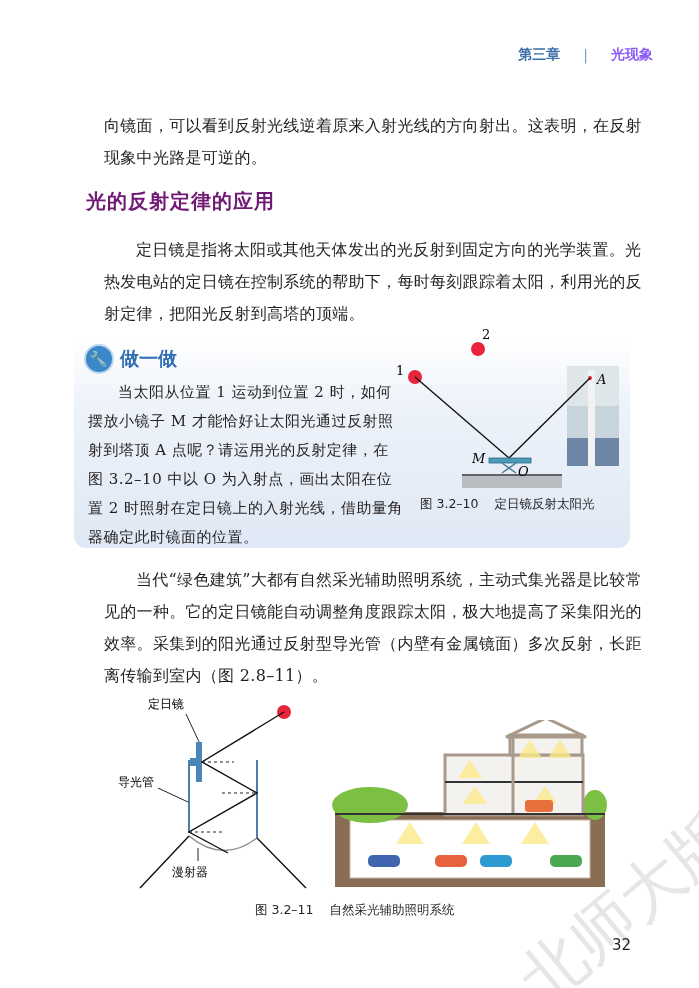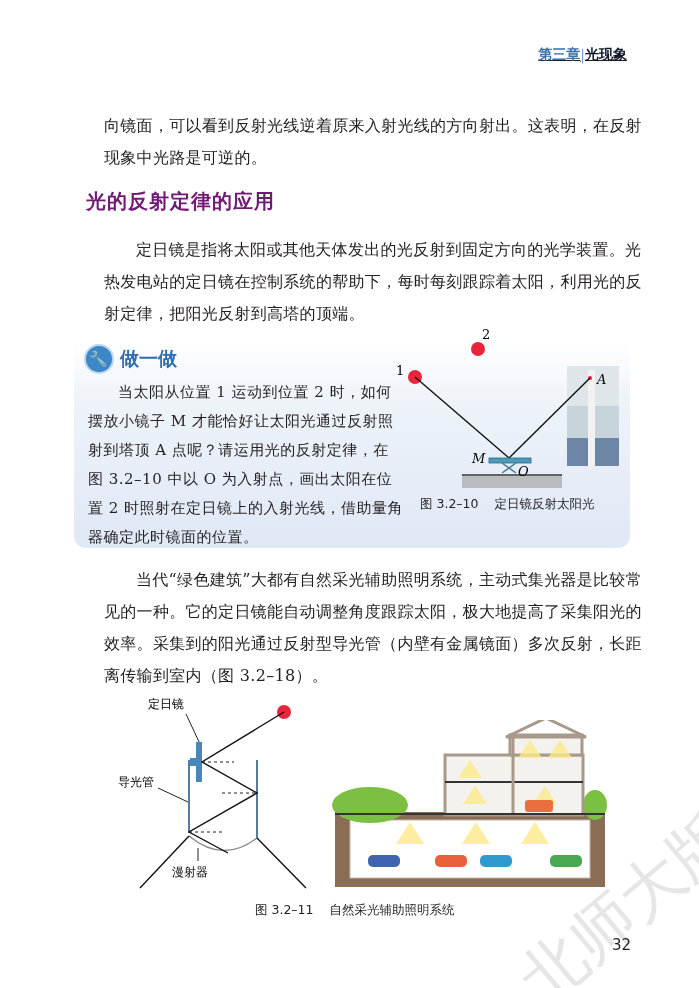--- a/index.html
+++ b/index.html
@@ -1,22 +1,22 @@
 <!DOCTYPE html>
 <html><head>
 <meta charset="utf-8">
 <style>
   html, body { margin:0; padding:0; }
   body { width:699px; height:988px; background:#ffffff; position:relative; overflow:hidden;
          font-family:"DejaVu Serif", "Liberation Serif", serif; color:#231f20; }
-  .header { position:absolute; top:46px; right:72px; font-family:"DejaVu Sans","Liberation Sans",sans-serif;
-            font-size:14px; font-weight:bold; display:flex; align-items:center; gap:0;text-decoration:underline; }
+  .header { position:absolute; top:46px; right:46px; font-family:"DejaVu Sans","Liberation Sans",sans-serif;
+            font-size:14px; font-weight:bold; display:flex; align-items:center; gap:23px; }
   .header .chap { color:#3a6fa8; }
   .header .sep { color:#7a9cc0; font-weight:normal; }
-  .header .sec { color:#0f172a; }
+  .header .sec { color:#8b5cf6; }
   .para { position:absolute; left:104px; width:540px; font-size:16px; line-height:32px; letter-spacing:0.3px; margin:0; }
   .indent { text-indent:2em; }
   .sec-title { position:absolute; left:86px; top:188px; font-family:"DejaVu Sans","Liberation Sans",sans-serif;
                font-size:20px; font-weight:bold; color:#701a75; letter-spacing:1px; margin:0; }
   .activity { position:absolute; left:74px; top:340px; width:556px; height:208px; border-radius:12px;
               background:linear-gradient(180deg,#ffffff 0%, #eef3fa 30%, #dfe8f5 100%); }
   .act-head { position:absolute; left:10px; top:4px; display:flex; align-items:center; gap:6px; }
   .act-icon { width:26px; height:26px; border-radius:50%; background:#3b87c8; border:2px solid #bcd6ee;
               display:flex; align-items:center; justify-content:center; color:#fff; font-size:15px; }
   .act-title { font-family:Liberation Mono, monospace; font-size:19px; font-weight:bold; color:#2f6eb0; }
@@ -70,21 +70,21 @@
   <path d="M112 143 L126 153 M126 143 L112 153" stroke="#4a7d95" stroke-width="1.5"></path>
   <line x1="72" y1="155" x2="172" y2="155" stroke="#333" stroke-width="1.5"></line>
   <rect x="72" y="156" width="100" height="12" fill="#b9bcc0"></rect>
   <text x="82" y="143" font-size="13" font-style="italic">M</text>
   <text x="128" y="156" font-size="13" font-style="italic">O</text>
 </svg>
 <div class="fig-cap" style="left:420px;top:496px;">
   <span class="num">图 3.2–10</span><span>定日镜反射太阳光</span>
 </div>
 
-<p class="para indent" style="top:564px;">当代“绿色建筑”大都有自然采光辅助照明系统，主动式集光器是比较常见的一种。它的定日镜能自动调整角度跟踪太阳，极大地提高了采集阳光的效率。采集到的阳光通过反射型导光管（内壁有金属镜面）多次反射，长距离传输到室内（图 3.2–18）。</p>
+<p class="para indent" style="top:564px;">当代“绿色建筑”大都有自然采光辅助照明系统，主动式集光器是比较常见的一种。它的定日镜能自动调整角度跟踪太阳，极大地提高了采集阳光的效率。采集到的阳光通过反射型导光管（内壁有金属镜面）多次反射，长距离传输到室内（图 2.8–11）。</p>
 
 <svg style="position:absolute;left:110px;top:688px;" width="200" height="210">
   <text x="38" y="20" font-size="12">定日镜</text>
   <text x="8" y="98" font-size="12">导光管</text>
   <text x="62" y="188" font-size="12">漫射器</text>
   <line x1="76" y1="26" x2="90" y2="56" stroke="#222" stroke-width="1"></line>
   <line x1="48" y1="100" x2="78" y2="114" stroke="#222" stroke-width="1"></line>
   <line x1="88" y1="173" x2="88" y2="160" stroke="#222" stroke-width="1"></line>
 
   <line x1="79" y1="72" x2="79" y2="145" stroke="#3c6f9d" stroke-width="1.8"></line>

